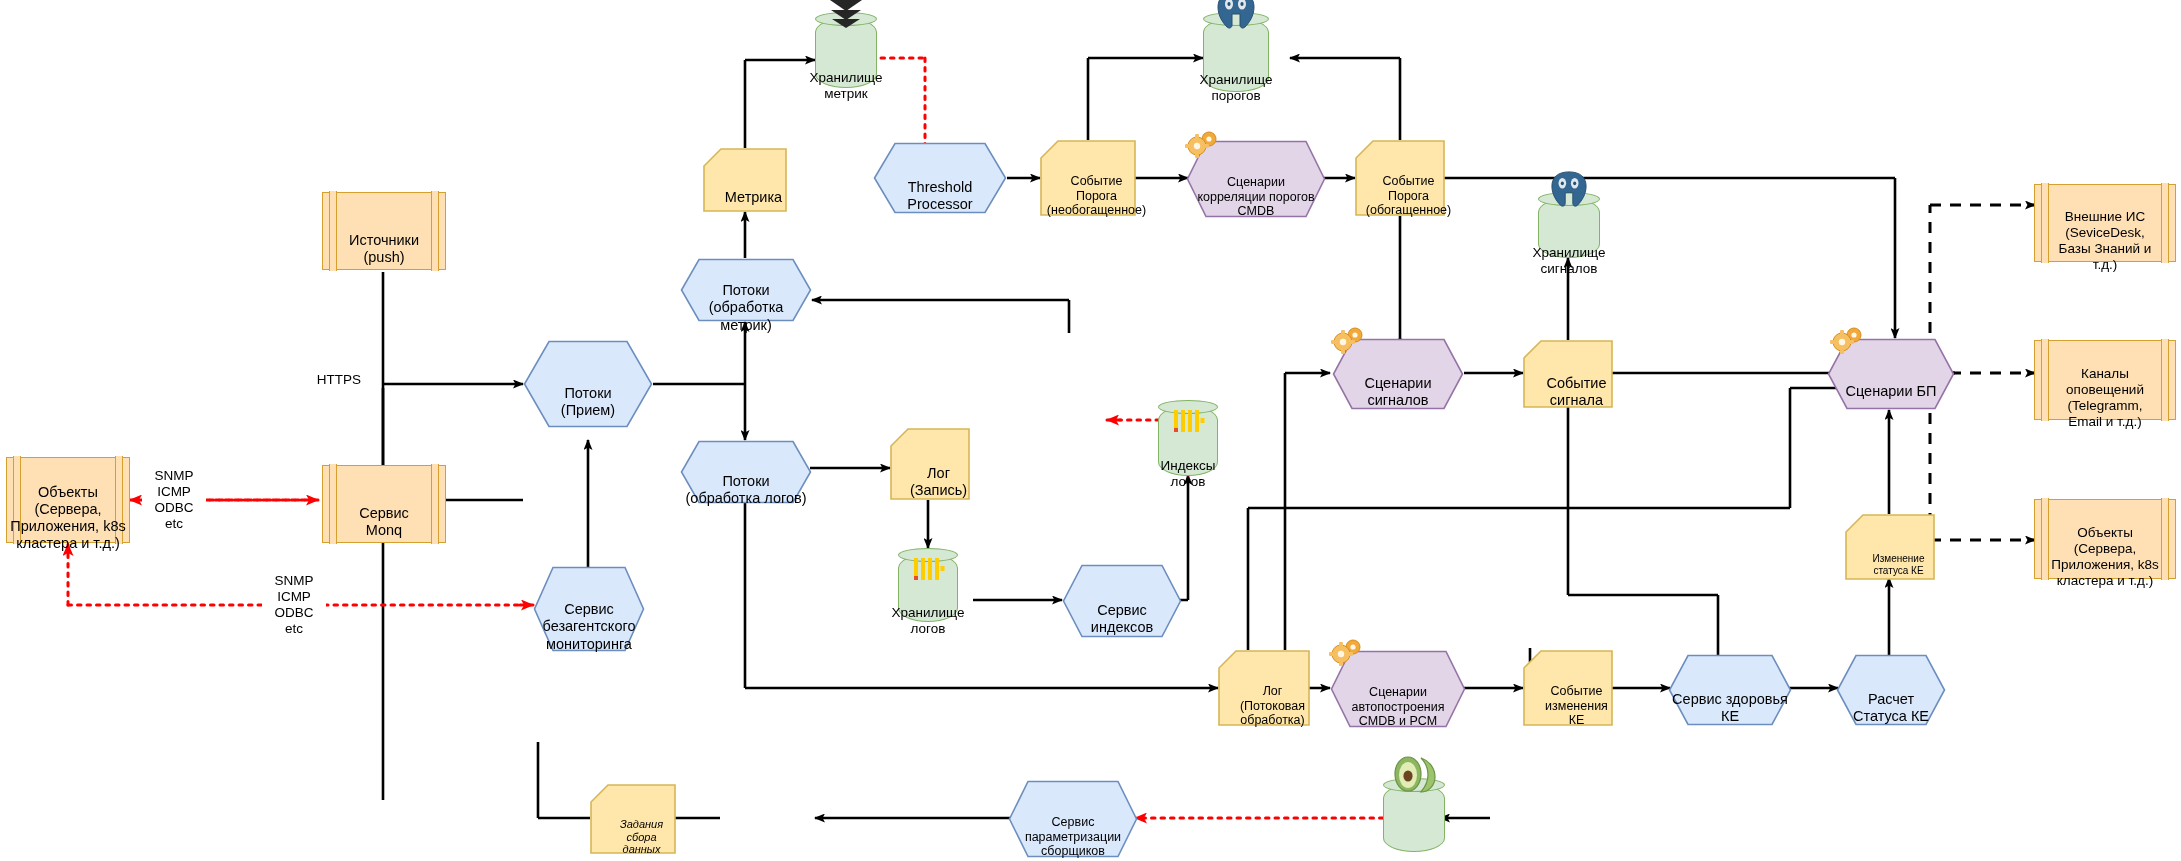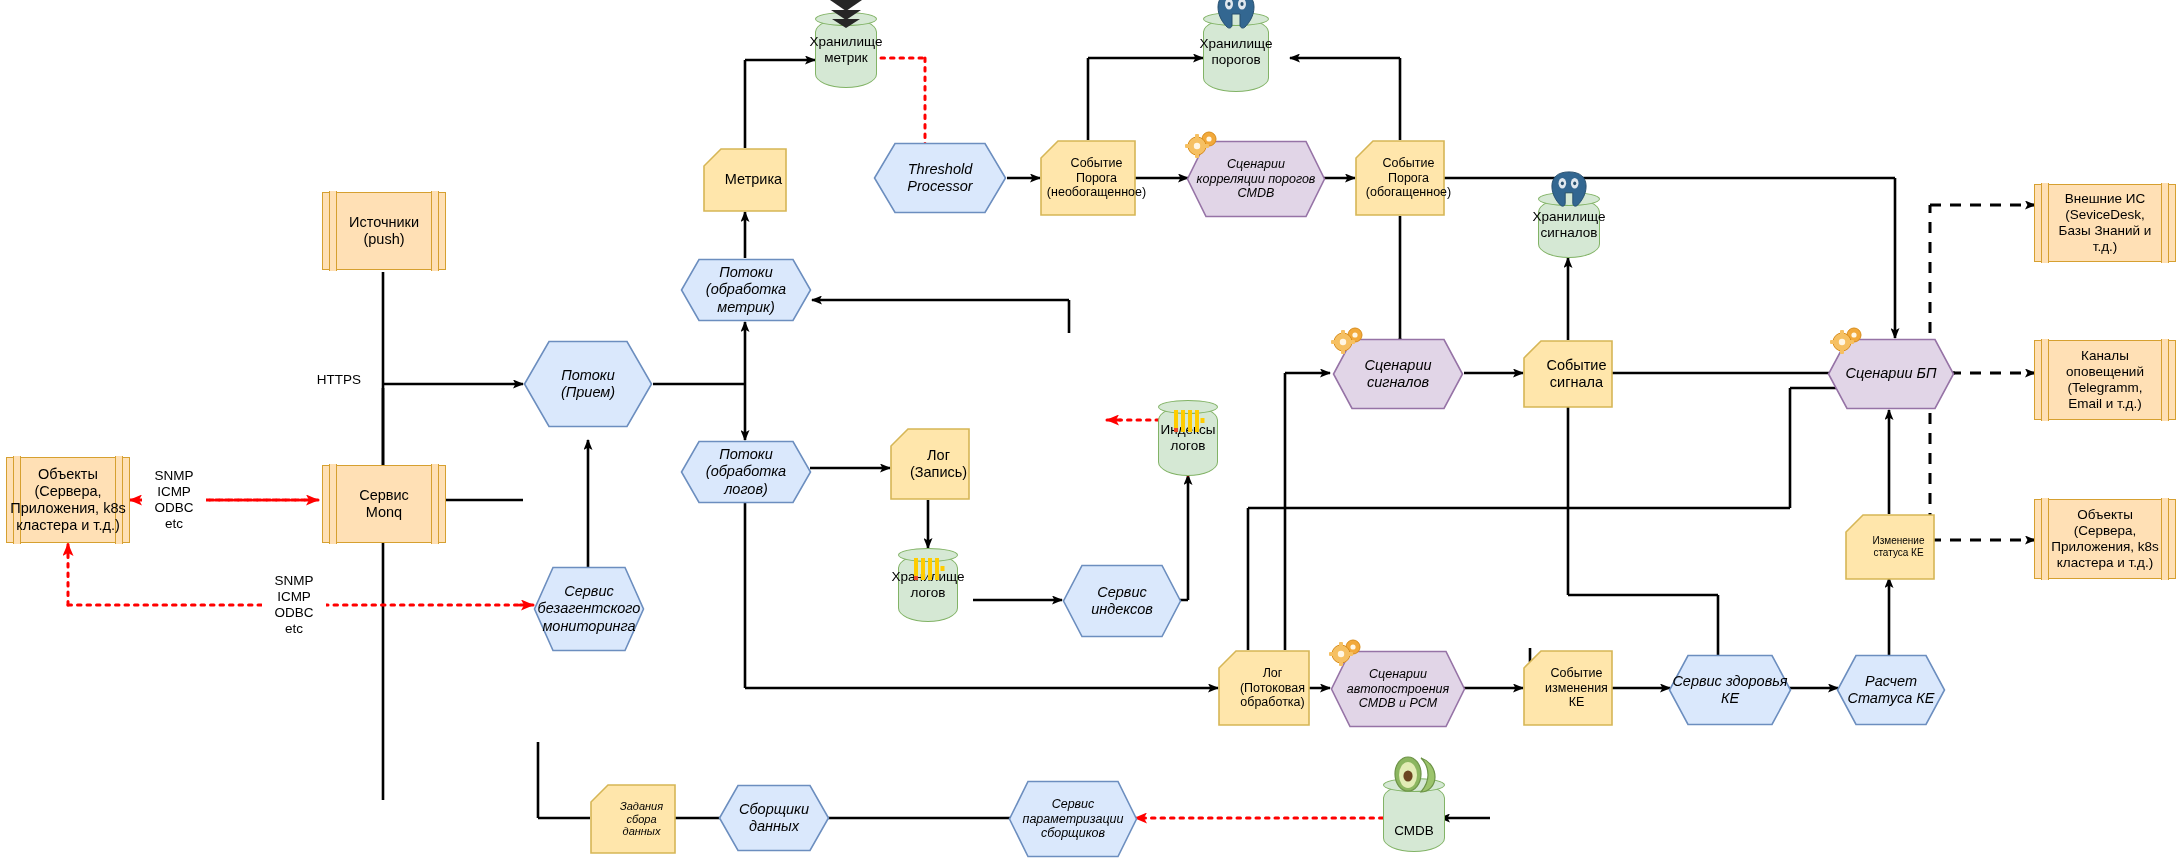--- a/index.html
+++ b/index.html
@@ -2,33 +2,33 @@
 <html><head>
 <meta charset="utf-8">
 <style>
   html,body{margin:0;padding:0;background:#ffffff;}
   body{font-family:"Liberation Sans","DejaVu Sans",sans-serif;}
   #canvas{position:relative;width:2181px;height:861px;overflow:hidden;background:#fff;}
   svg.edges{position:absolute;left:0;top:0;width:2181px;height:861px;pointer-events:none;}
 
   .node{position:absolute;box-sizing:border-box;display:flex;align-items:center;
         justify-content:center;text-align:center;color:#000;}
-  .lbl{line-height:1.18;white-space:pre-line;padding:0 2px;}
+  .lbl{line-height:1.18;white-space:pre-line;padding:0 2px;margin-top:36px;}
 
   
   .ext{background:#ffe0b5;border:1.6px solid #d6a030;font-size:14.5px;}
   .ext .bar{position:absolute;top:-1.6px;bottom:-1.6px;width:8px;border-left:1.6px solid #d6a030;border-right:1.6px solid #d6a030;box-sizing:border-box;background:#ffe0b5;}
   .ext .bar.l{left:6px;}
   .ext .bar.r{right:6px;}
   .ext .lbl{position:relative;z-index:2;}
 
   
   .hex{font-size:14.5px;}
   .hex .shape{position:absolute;inset:0;}
-  .hex .lbl{position:relative;z-index:2;font-style:italic;}
+  .hex .lbl{position:relative;z-index:2;}
 
   
   .doc{font-size:14.5px;padding-left:17px;}
   .doc .shape{position:absolute;inset:0;}
   .doc .lbl{position:relative;z-index:2;}
 
   
   .cyl{font-size:13.5px;}
   .cyl .body{position:absolute;left:0;right:0;top:6px;bottom:0;background:#d5e8d4;
              border:1.4px solid #82b366;border-radius:50%/14px;box-sizing:border-box;}
@@ -568,27 +568,20 @@
   </div>
 
   <div class="node doc" style="left:590px;top:784px;width:86px;height:70px;">
     <svg class="shape" viewBox="0 0 86 70" preserveAspectRatio="none">
       <polygon points="18,1 85,1 85,69 1,69 1,18" fill="#ffe6ab" stroke="#d6b656" stroke-width="1.6"></polygon>
     </svg>
     <span class="lbl" style="font-size:11px;font-style:italic;">Задания
 сбора данных</span>
   </div>
 
-  <div class="node hex" style="left:718px;top:784px;width:112px;height:68px;">
-    <svg class="shape" viewBox="0 0 112 68" preserveAspectRatio="none">
-      <polygon points="20,1.5 92,1.5 110.5,34 92,66.5 20,66.5 1.5,34" fill="#dae8fc" stroke="#6c8ebf" stroke-width="1.6"></polygon>
-    </svg>
-    <span class="lbl">Сборщики
-данных</span>
-  </div>
 
   <div class="node hex" style="left:1008px;top:780px;width:130px;height:78px;">
     <svg class="shape" viewBox="0 0 130 78" preserveAspectRatio="none">
       <polygon points="20,1.5 110,1.5 128.5,39 110,76.5 20,76.5 1.5,39" fill="#dae8fc" stroke="#6c8ebf" stroke-width="1.6"></polygon>
     </svg>
     <span class="lbl" style="font-size:12.5px;">Сервис
 параметризации
 сборщиков</span>
   </div>
 

